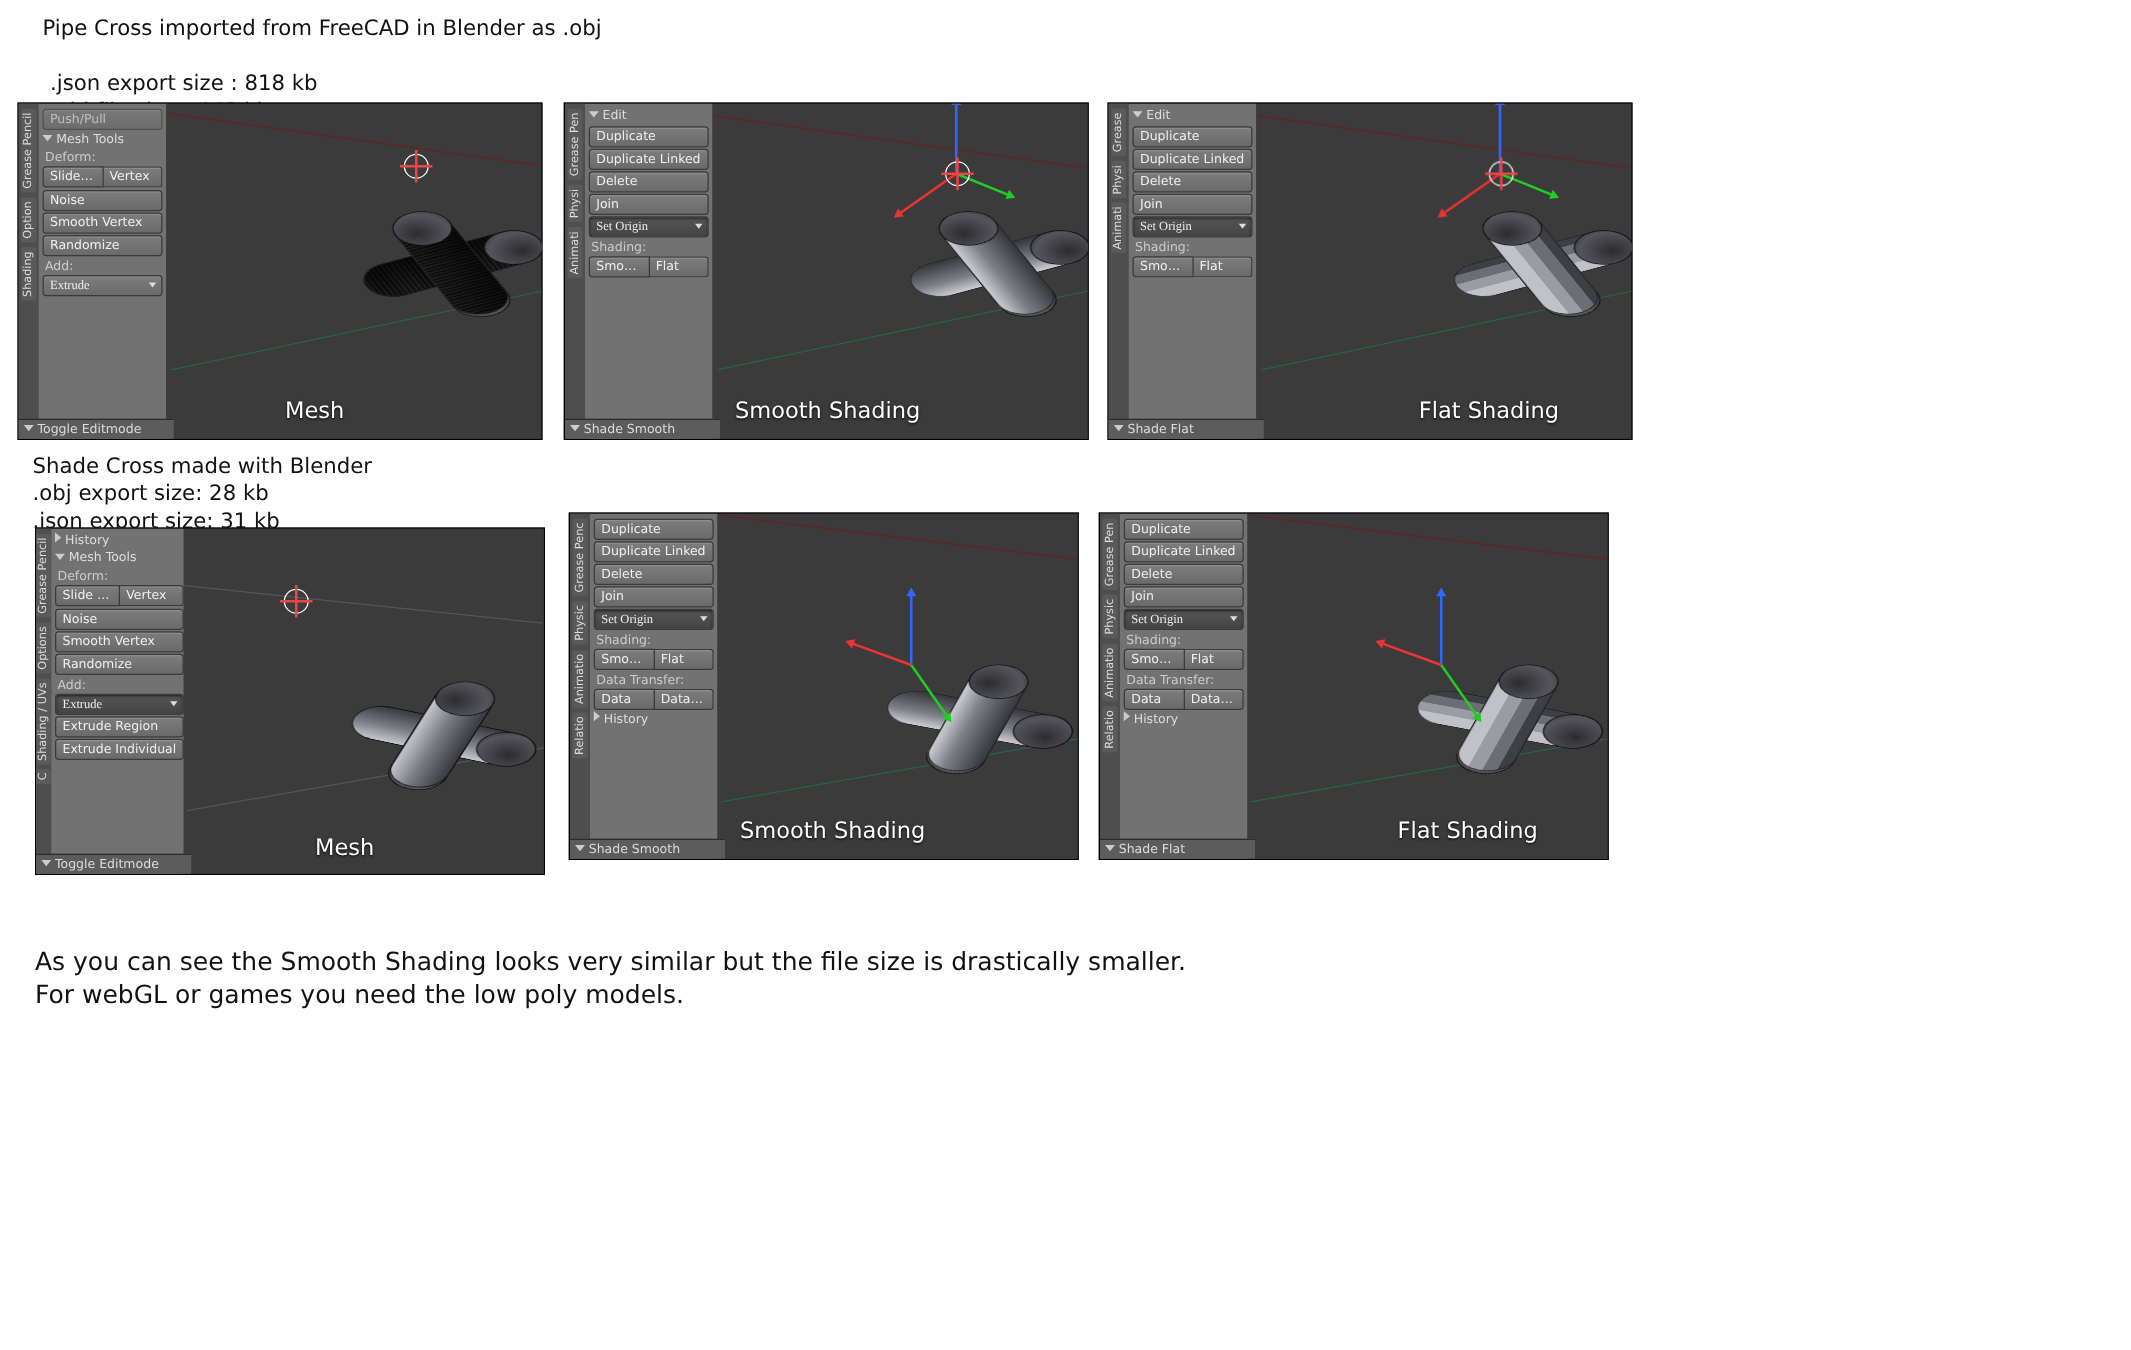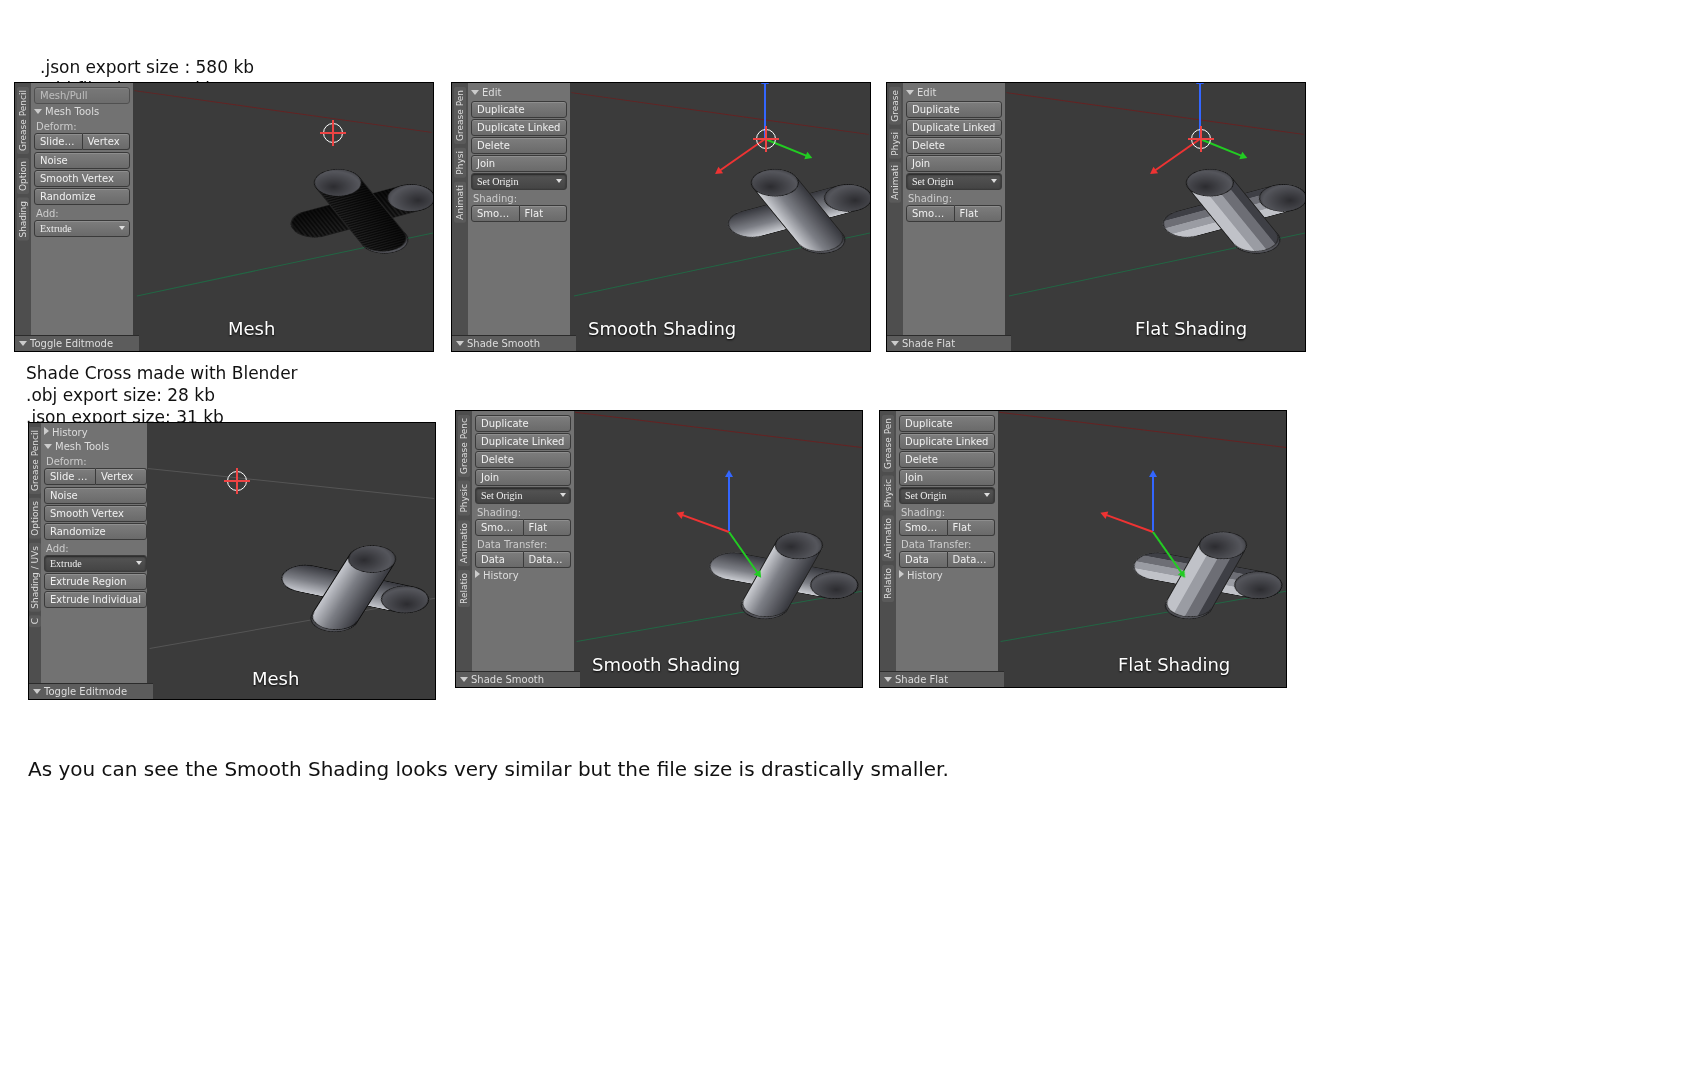--- a/index.html
+++ b/index.html
@@ -50,32 +50,33 @@
   .tube.l{transform:rotate(180deg);} .tube.l::after{left:-4px;right:auto;}
   .tube.d{transform:rotate(-90deg);}
   .pipe.wire .tube{background:repeating-linear-gradient(90deg,#1a1a1a 0 2px,#3b3b3b 2px 4px),linear-gradient(#888,#333);background-blend-mode:multiply;}
   .pipe.flat .tube{background:linear-gradient(#c0c2c8 0 30%,#9a9ca3 30% 55%,#6d6e75 55% 80%,#3e3f45 80%);}
   .pipe.lowwire .tube{background:linear-gradient(#c8cad0,#7b7d84 45%,#3c3d43 95%);box-shadow:inset 0 0 0 1px #111,inset 0 12px 0 -11px #111,inset 0 -12px 0 -11px #111;}
 </style>
 </head>
 <body>
 <div class="page">
 
+<div class="txt" style="left:34px;top:12px;">Pipe Cross imported from FreeCAD in Blender  as .obj</div>
 <div class="txt" style="left:40px;top:34px;margin-top:44px;">.obj file size :  448 kb</div>
-<div class="txt" style="left:40px;top:56px;">.json export size : 580 kb</div>
+<div class="txt" style="left:40px;top:56px;">.json export size : 818 kb</div>
 
 <div class="tile" style="left:14px;top:82px;width:418px;height:268px;">
   <div class="sidebar" style="flex-direction:row;">
     <div class="vtabs">
       <div class="vtab">Grease Pencil</div>
       <div class="vtab">Option</div>
       <div class="vtab">Shading</div>
     </div>
     <div class="sidebar-inner">
-      <div class="btn" style="opacity:.6;">Mesh/Pull</div>
+      <div class="btn" style="opacity:.6;">Push/Pull</div>
       <div class="section-label">Mesh Tools</div>
       <div class="lbl">Deform:</div>
       <div class="row">
         <div class="btn">Slide Ed</div>
         <div class="btn">Vertex</div>
       </div>
       <div class="btn">Noise</div>
       <div class="btn">Smooth Vertex</div>
       <div class="btn">Randomize</div>
       <div class="lbl">Add:</div>
@@ -309,14 +310,15 @@
       <div class="axis b arrow" style="height:55px;left:-1px;top:-55px;color:#36f;"></div>
       <div class="axis r arrow" style="width:50px;transform:rotate(-160deg);color:#e33;"></div>
       <div class="axis g arrow" style="width:50px;transform:rotate(55deg);color:#2c2;"></div>
     </div>
     <div class="caption" style="left:120px;bottom:12px;">Flat Shading</div>
   </div>
   <div class="foot" style="position:absolute;left:0;bottom:0;width:116px;">Shade Flat</div>
 </div>
 
 <div class="txt" style="left:28px;top:756px;font-size:20px;text-align:center;">As you can see the Smooth Shading looks very similar but the file size is drastically smaller.</div>
+<div class="txt" style="left:28px;top:782px;font-size:20px;">For webGL or games you need the low poly models.</div>
 
 </div>
 
 </body></html>

